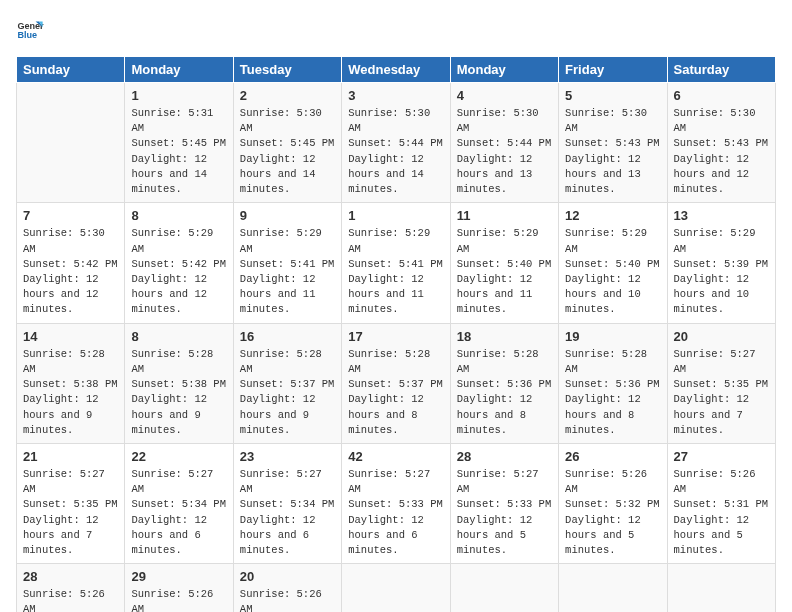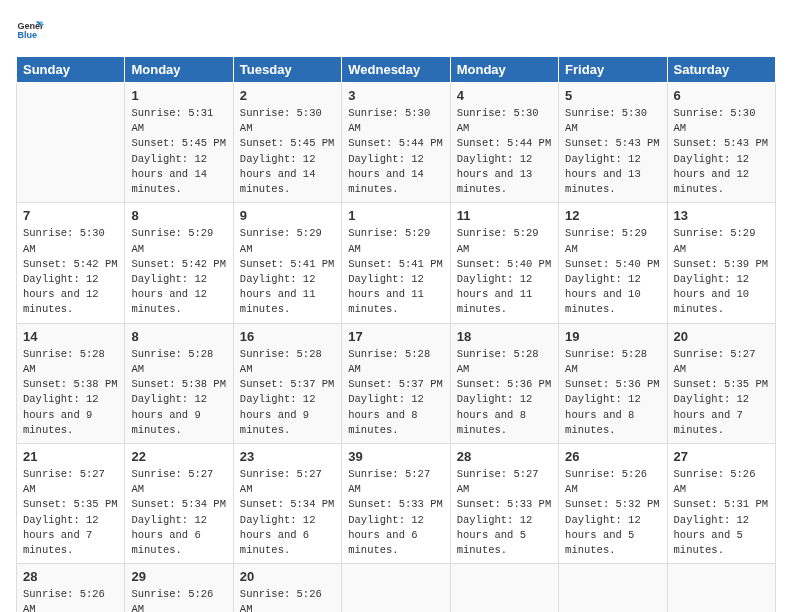--- a/index.html
+++ b/index.html
@@ -212,21 +212,21 @@
         </td>
         <td>
           <span class="day-number">22</span>
           <div class="day-info">Sunrise: 5:27 AM<br>Sunset: 5:34 PM<br>Daylight: 12 hours and 6 minutes.</div>
         </td>
         <td>
           <span class="day-number">23</span>
           <div class="day-info">Sunrise: 5:27 AM<br>Sunset: 5:34 PM<br>Daylight: 12 hours and 6 minutes.</div>
         </td>
         <td>
-          <span class="day-number">39</span>
+          <span class="day-number">42</span>
           <div class="day-info">Sunrise: 5:27 AM<br>Sunset: 5:33 PM<br>Daylight: 12 hours and 6 minutes.</div>
         </td>
         <td>
           <span class="day-number">28</span>
           <div class="day-info">Sunrise: 5:27 AM<br>Sunset: 5:33 PM<br>Daylight: 12 hours and 5 minutes.</div>
         </td>
         <td>
           <span class="day-number">26</span>
           <div class="day-info">Sunrise: 5:26 AM<br>Sunset: 5:32 PM<br>Daylight: 12 hours and 5 minutes.</div>
         </td>

